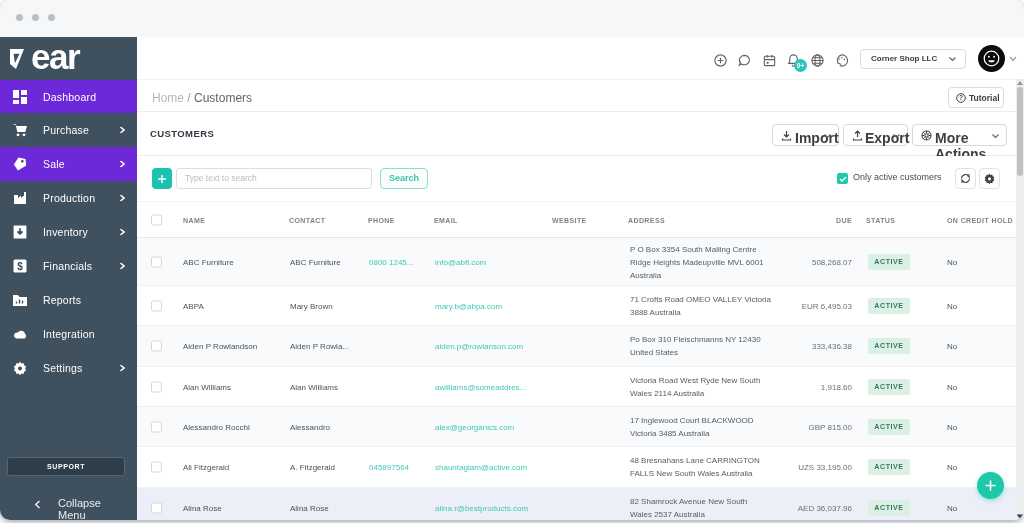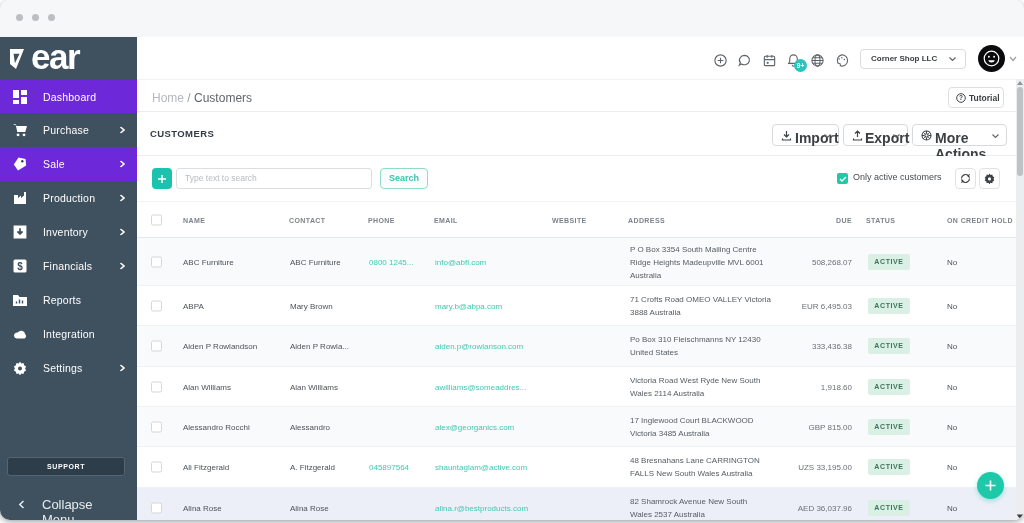--- a/index.html
+++ b/index.html
@@ -8,21 +8,21 @@
 .titlebar{position:absolute;left:0;top:0;width:1024px;height:37px;background:#f6f7f8}
 .dot{position:absolute;top:14px;width:7px;height:7px;border-radius:50%;background:#bcbfc2}
 .sidebar{position:absolute;left:0;top:37px;width:137px;height:483px;background:#3f505e}
 .menu{position:absolute;top:43px;left:0;width:137px}
 .mi{position:relative;height:34px;color:#fff;font-size:10.5px}
 .mi.act{background:#6d28d9}
 .mi .ic{position:absolute;left:13px;top:10px;width:14px;height:14px}
 .mi .lb{position:absolute;left:43px;top:50%;transform:translateY(-50%);letter-spacing:.2px}
 .mi .ch{position:absolute;right:11px;top:50%;transform:translateY(-50%);width:7px;height:7px}
 .support{position:absolute;left:7px;top:420px;width:118px;height:19px;background:#2d3e4a;border:1px solid #55646f;border-radius:3px;color:#fff;font-size:7px;font-weight:bold;letter-spacing:.6px;text-align:center;line-height:17px}
-.collapse{position:absolute;left:0;top:451px;width:112px;height:32px;color:#e8edf0;font-size:13px}
+.collapse{position:absolute;left:16px;top:451px;width:112px;height:32px;color:#e8edf0;font-size:11px}
 .main{position:absolute;left:137px;top:37px;width:887px;height:483px;background:#fff}
 .hdricon{position:absolute;top:16px;width:15px;height:15px}
 .cshop{position:absolute;left:723px;top:12px;width:106px;height:20px;border:1px solid #d9dbdd;border-radius:4px;background:#fff;font-size:8px;font-weight:bold;color:#3c4043;line-height:18px;padding-left:10px}
 .avatar{position:absolute;left:841px;top:8px;width:27px;height:27px;border-radius:50%;background:#0b0b0d}
 .crumbs{position:absolute;left:0;top:42px;width:887px;height:33px;border-top:1px solid #f1f2f3;border-bottom:1px solid #ebedee;background:#fff}
 .crumbs .txt{position:absolute;left:15px;top:11px;font-size:12px;color:#b3b8bd}
 .tutorial{position:absolute;left:811px;top:7px;width:56px;height:21px;border:1px solid #dcdedf;border-radius:4px;background:#fff;font-size:8.5px;font-weight:bold;color:#3c4043}
 .titlerow{position:absolute;left:0;top:75px;width:887px;height:44px;border-bottom:1px solid #ebedee;background:#fff}
 .h1{position:absolute;left:13px;top:16px;font-size:9.5px;font-weight:bold;color:#323a45;letter-spacing:.4px}
 .abtn{position:absolute;top:12px;height:22px;border:1px solid #d7dadc;border-radius:4px;background:#fff;font-size:14px;font-weight:bold;color:#3c4043}

